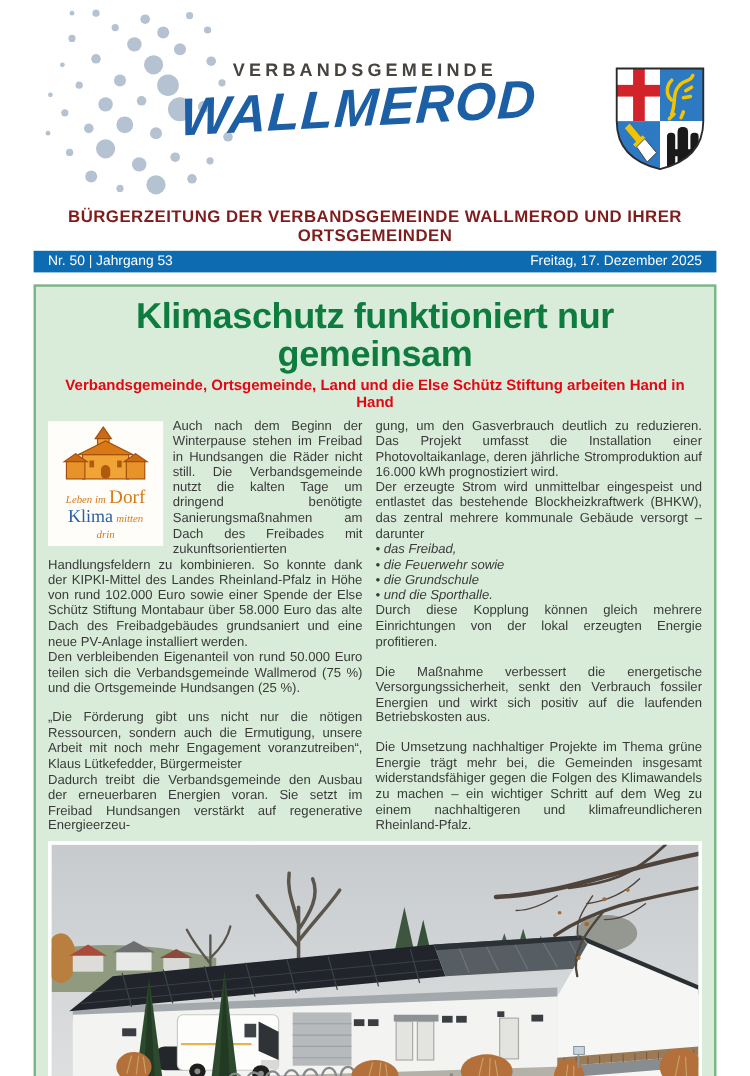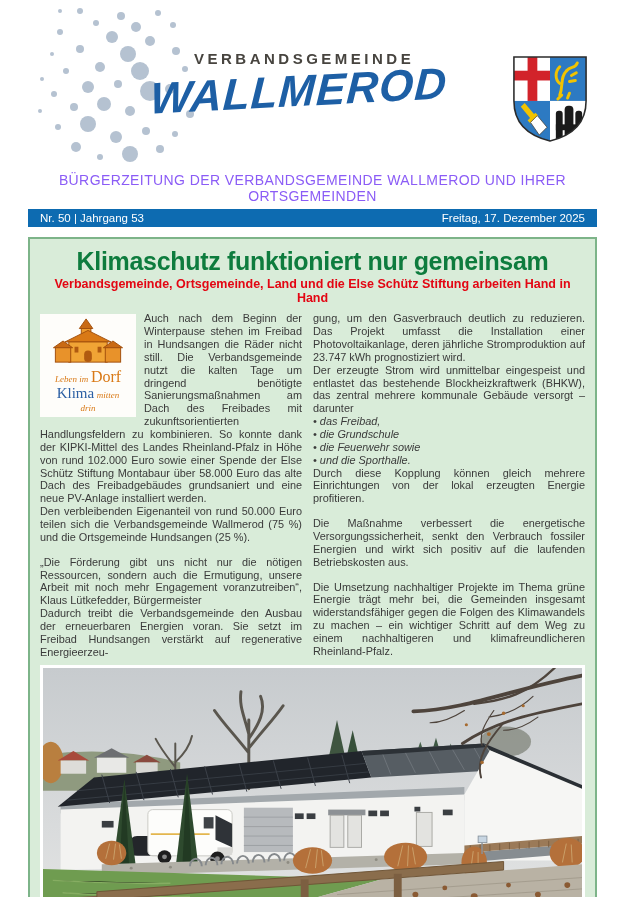--- a/index.html
+++ b/index.html
@@ -7,26 +7,26 @@
   .page{position:relative;width:625px;height:897px;background:#fff;}
 
   
   .masthead{position:relative;height:168px;}
   .dots-svg{position:absolute;left:20px;top:4px;}
   .brand-top{position:absolute;left:194px;top:50px;font-size:15px;font-weight:600;letter-spacing:3.5px;color:#47443f;}
   .brand-name{position:absolute;left:150px;top:66px;font-size:44px;font-weight:bold;font-style:italic;color:#1d5fa5;transform:rotate(-3deg) skewX(-6deg);letter-spacing:1px;white-space:nowrap;}
   .crest{position:absolute;left:511px;top:54px;}
 
   
-  .tagline{width:569px;margin:0 auto;text-align:center;font-size:14px;font-weight:normal;letter-spacing:.4px;color:#8b5cf6;padding-top:4px;}
+  .tagline{width:569px;margin:0 auto;text-align:center;font-size:14px;font-weight:bold;letter-spacing:.4px;color:#7f1d1d;padding-top:4px;}
   .issue-bar{width:545px;margin:5px auto 0 auto;background:#0d6bb1;color:#fff;font-size:11.5px;font-weight:normal;display:flex;justify-content:space-between;align-items:center;padding:3px 12px;}
 
   
   .article-box{width:545px;margin:10px auto 0 auto;background:#d9ecd9;border:2px solid #7db489;padding:8px 10px 9px 10px;}
-  .headline{margin:1px 0 0 0;text-align:center;font-size:25px;line-height:1.05;font-weight:bold;color:#0e7c3e;letter-spacing:-.3px;}
+  .headline{margin:1px 0 0 0;text-align:center;font-size:30px;line-height:1.05;font-weight:bold;color:#0e7c3e;letter-spacing:-.3px;}
   .subhead{margin:3px 0 0 0;text-align:center;font-size:12.5px;font-weight:bold;color:#e30613;}
 
   .columns{display:flex;gap:11px;margin-top:7px;font-size:10.9px;line-height:1.18;text-align:justify;color:#3a3a3a;}
   .col-left{width:262px;flex:none;}
   .col-right{flex:1;min-width:0;}
   .columns p{margin:0;}
   .columns p.gap{margin-top:12px;}
   .bullet-list{margin:0;padding:0;list-style:none;font-style:italic;}
   .bullet-list li{margin:0;}
   .bullet-list li::before{content:"• ";}
@@ -157,26 +157,26 @@
             <div class="bt-row"><span class="bt-small">drin</span></div>
           </div>
         </div>
         <p>Auch nach dem Beginn der Winterpause stehen im Freibad in Hundsangen die Räder nicht still. Die Verbandsgemeinde nutzt die kalten Tage um dringend benötigte Sanierungsmaßnahmen am Dach des Freibades mit zukunftsorientierten Handlungsfeldern zu kombinieren. So konnte dank der KIPKI-Mittel des Landes Rheinland-Pfalz in Höhe von rund 102.000 Euro sowie einer Spende der Else Schütz Stiftung Montabaur über 58.000 Euro das alte Dach des Freibadgebäudes grundsaniert und eine neue PV-Anlage installiert werden.</p>
         <p>Den verbleibenden Eigenanteil von rund 50.000 Euro teilen sich die Verbandsgemeinde Wallmerod (75 %) und die Ortsgemeinde Hundsangen (25 %).</p>
         <p class="gap">„Die Förderung gibt uns nicht nur die nötigen Ressourcen, sondern auch die Ermutigung, unsere Arbeit mit noch mehr Engagement voranzutreiben“, Klaus Lütkefedder, Bürgermeister</p>
         <p>Dadurch treibt die Verbandsgemeinde den Ausbau der erneuerbaren Energien voran. Sie setzt im Freibad Hundsangen verstärkt auf regenerative Energieerzeu-</p>
       </div>
 
       <div class="col-right">
-        <p>gung, um den Gasverbrauch deutlich zu reduzieren. Das Projekt umfasst die Installation einer Photovoltaikanlage, deren jährliche Stromproduktion auf 23.747 kWh prognostiziert wird.</p>
+        <p>gung, um den Gasverbrauch deutlich zu reduzieren. Das Projekt umfasst die Installation einer Photovoltaikanlage, deren jährliche Stromproduktion auf 16.000 kWh prognostiziert wird.</p>
         <p>Der erzeugte Strom wird unmittelbar eingespeist und entlastet das bestehende Blockheizkraftwerk (BHKW), das zentral mehrere kommunale Gebäude versorgt – darunter</p>
         <ul class="bullet-list">
           <li>das Freibad,</li>
+          <li>die Feuerwehr sowie</li>
           <li>die Grundschule</li>
-          <li>die Feuerwehr sowie</li>
           <li>und die Sporthalle.</li>
         </ul>
         <p>Durch diese Kopplung können gleich mehrere Einrichtungen von der lokal erzeugten Energie profitieren.</p>
         <p class="gap">Die Maßnahme verbessert die energetische Versorgungssicherheit, senkt den Verbrauch fossiler Energien und wirkt sich positiv auf die laufenden Betriebskosten aus.</p>
         <p class="gap">Die Umsetzung nachhaltiger Projekte im Thema grüne Energie trägt mehr bei, die Gemeinden insgesamt widerstandsfähiger gegen die Folgen des Klimawandels zu machen – ein wichtiger Schritt auf dem Weg zu einem nachhaltigeren und klimafreundlicheren Rheinland-Pfalz.</p>
       </div>
     </div>
 
     <div class="photo-frame">
       <svg width="100%" height="236" viewBox="0 0 550 250" preserveAspectRatio="none">

